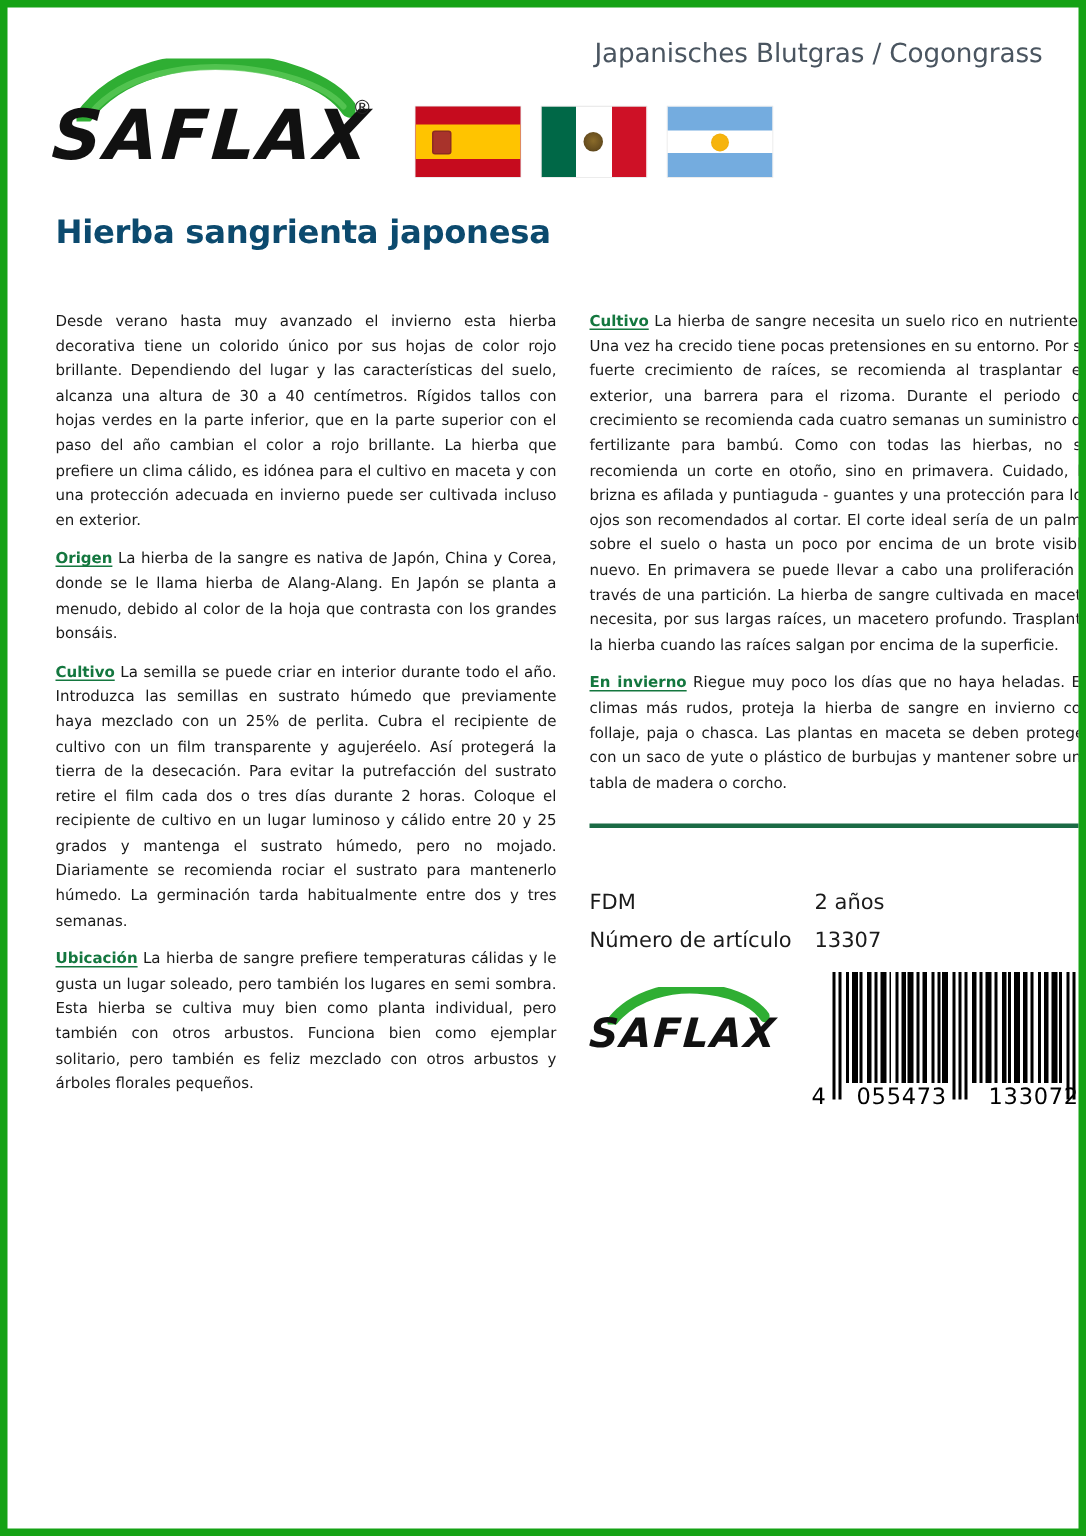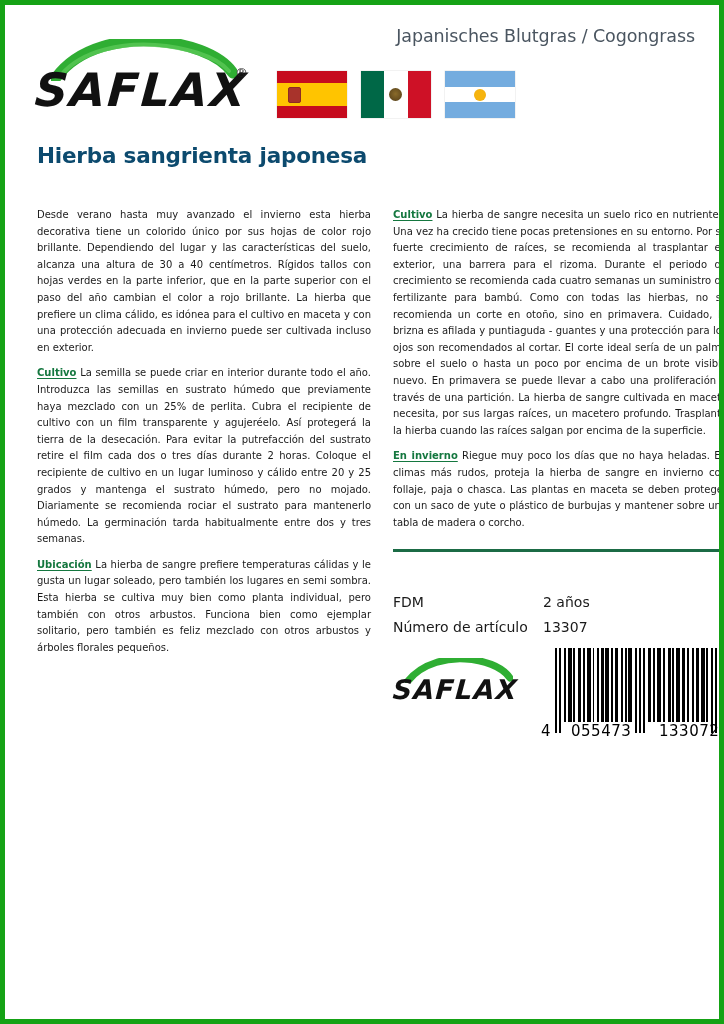--- a/index.html
+++ b/index.html
@@ -288,20 +288,24 @@
     </div>
 
     <div class="columns">
 
       <div class="col">
 
         <p>
           <span>Desde verano hasta muy avanzado el invierno esta hierba decorativa tiene un colorido único por sus hojas de color rojo brillante. Dependiendo del lugar y las características del suelo, alcanza una altura de 30 a 40 centímetros. Rígidos tallos con hojas verdes en la parte inferior, que en la parte superior con el paso del año cambian el color a rojo brillante. La hierba que prefiere un clima cálido, es idónea para el cultivo en maceta y con una protección adecuada en invierno puede ser cultivada incluso en exterior.</span>
         </p>
 
+        <p>
+          <span class="sec-head">Origen</span> 
+          <span>La hierba de la sangre es nativa de Japón, China y Corea, donde se le llama hierba de Alang-Alang. En Japón se planta a menudo, debido al color de la hoja que contrasta con los grandes bonsáis.</span>
+        </p>
 
         <p>
           <span class="sec-head">Cultivo</span> 
           <span>La semilla se puede criar en interior durante todo el año. Introduzca las semillas en sustrato húmedo que previamente haya mezclado con un 25% de perlita. Cubra el recipiente de cultivo con un film transparente y agujeréelo. Así protegerá la tierra de la desecación. Para evitar la putrefacción del sustrato retire el film cada dos o tres días durante 2 horas. Coloque el recipiente de cultivo en un lugar luminoso y cálido entre 20 y 25 grados y mantenga el sustrato húmedo, pero no mojado. Diariamente se recomienda rociar el sustrato para mantenerlo húmedo. La germinación tarda habitualmente entre dos y tres semanas.</span>
         </p>
 
         <p>
           <span class="sec-head">Ubicación</span> 
           <span>La hierba de sangre prefiere temperaturas cálidas y le gusta un lugar soleado, pero también los lugares en semi sombra. Esta hierba se cultiva muy bien como planta individual, pero también con otros arbustos. Funciona bien como ejemplar solitario, pero también es feliz mezclado con otros arbustos y árboles florales pequeños.</span>
         </p>

